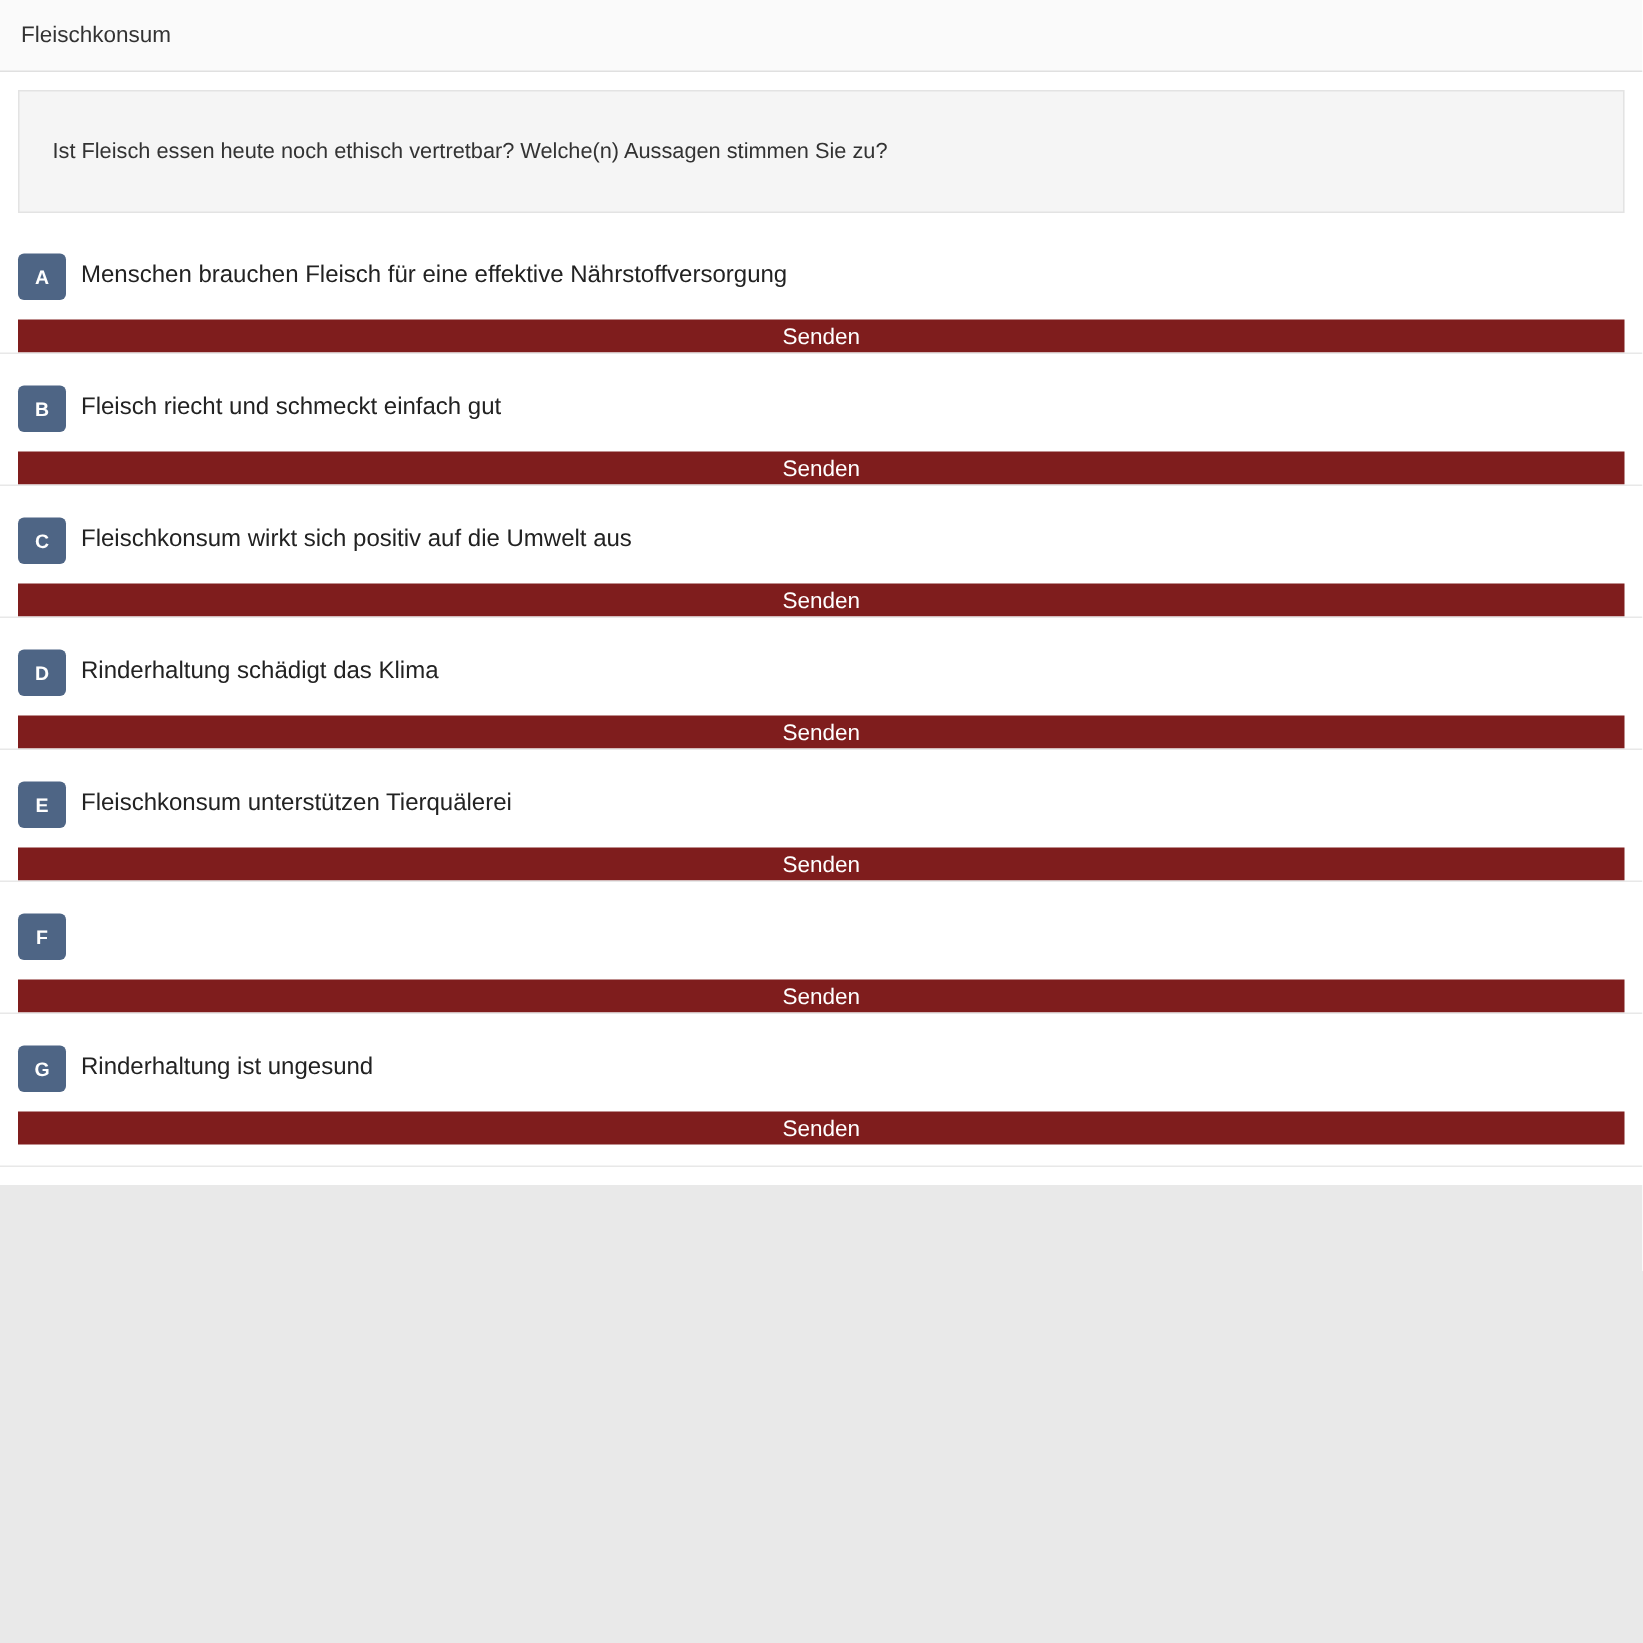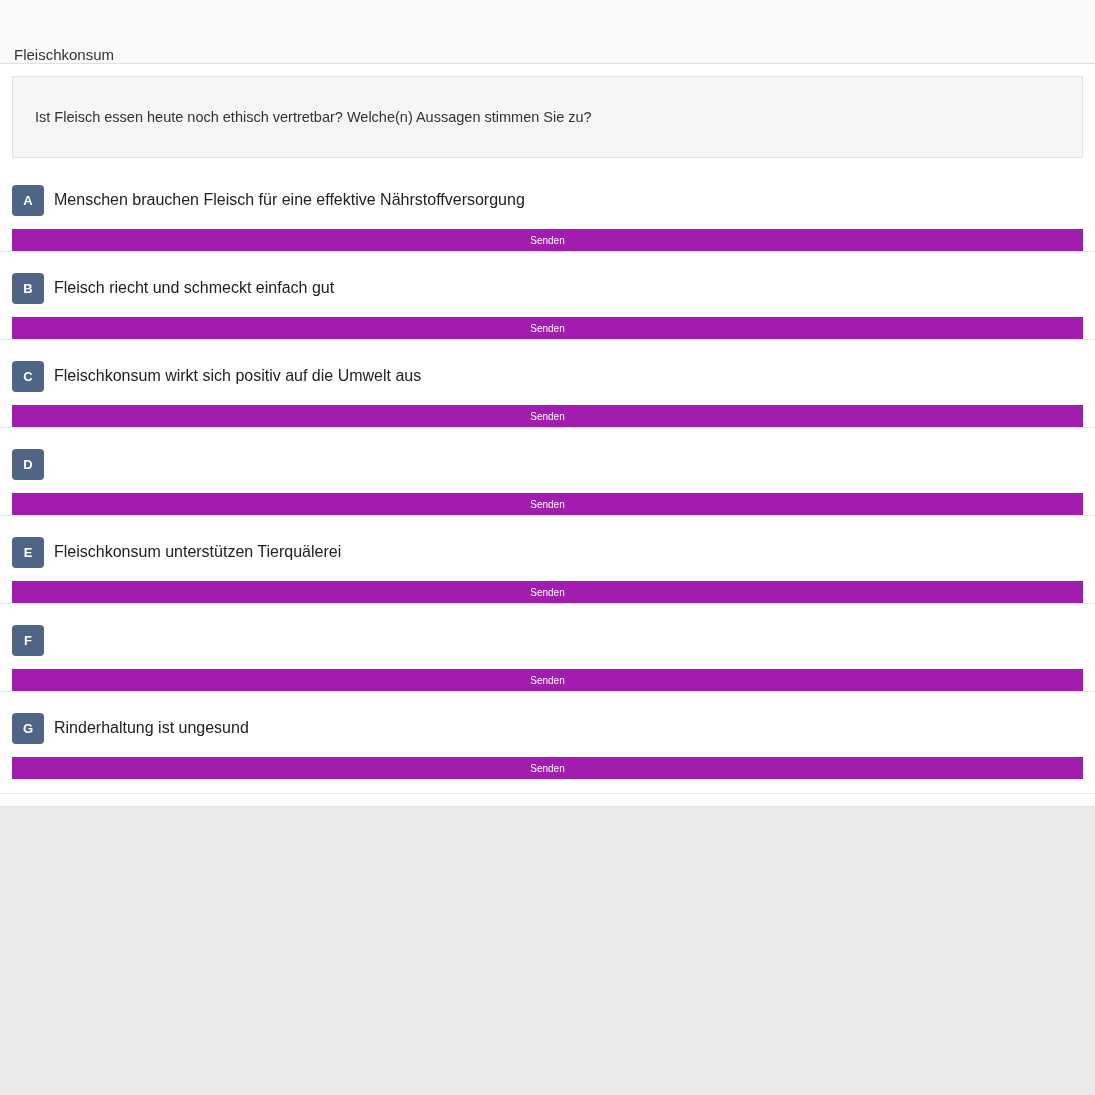--- a/index.html
+++ b/index.html
@@ -16,25 +16,25 @@
   }
   .app {
     width: 1095px;
     height: 1095px;
     position: relative;
     background: #ffffff;
     display: flex;
     flex-direction: column;
   }
   .titlebar {
-    height: 64px;
+    height: 48px;
     background: #fafafa;
     border-bottom: 1px solid #e0e0e0;
     display: flex;
-    align-items: flex-end;
+    align-items: center;
     padding: 0 14px;
     box-sizing: border-box;
     flex: 0 0 auto;
   }
   .titlebar .title {
     font-size: 15px;
     color: #333333;
     font-family: "Liberation Sans", sans-serif;
   }
   .content {
@@ -91,23 +91,23 @@
   .stmt-text {
     font-size: 16px;
     color: #222222;
     font-weight: normal;
     line-height: 1.1;
     white-space: nowrap;
   }
   .send-bar {
     margin: 7px 12px 0 12px;
     height: 22px;
-    background: #a21caf;
+    background: #7f1d1d;
     color: #ffffff;
-    font-size: 10px;
+    font-size: 15px;
     display: flex;
     align-items: center;
     justify-content: center;
     cursor: pointer;
   }
   .statement:last-child .send-bar {
     margin-right: 10px;
   }
   .spacer-line {
     border-top: 1px solid #e8e8e8;
@@ -157,20 +157,21 @@
         <div class="stmt-row">
           <div class="badge">C</div>
           <div class="stmt-text">Fleischkonsum wirkt sich positiv auf die Umwelt aus</div>
         </div>
         <div class="send-bar">Senden</div>
       </div>
 
       <div class="statement">
         <div class="stmt-row">
           <div class="badge">D</div>
+          <div class="stmt-text">Rinderhaltung schädigt das Klima</div>
         </div>
         <div class="send-bar">Senden</div>
       </div>
 
       <div class="statement">
         <div class="stmt-row">
           <div class="badge">E</div>
           <div class="stmt-text">Fleischkonsum unterstützen Tierquälerei</div>
         </div>
         <div class="send-bar">Senden</div>

